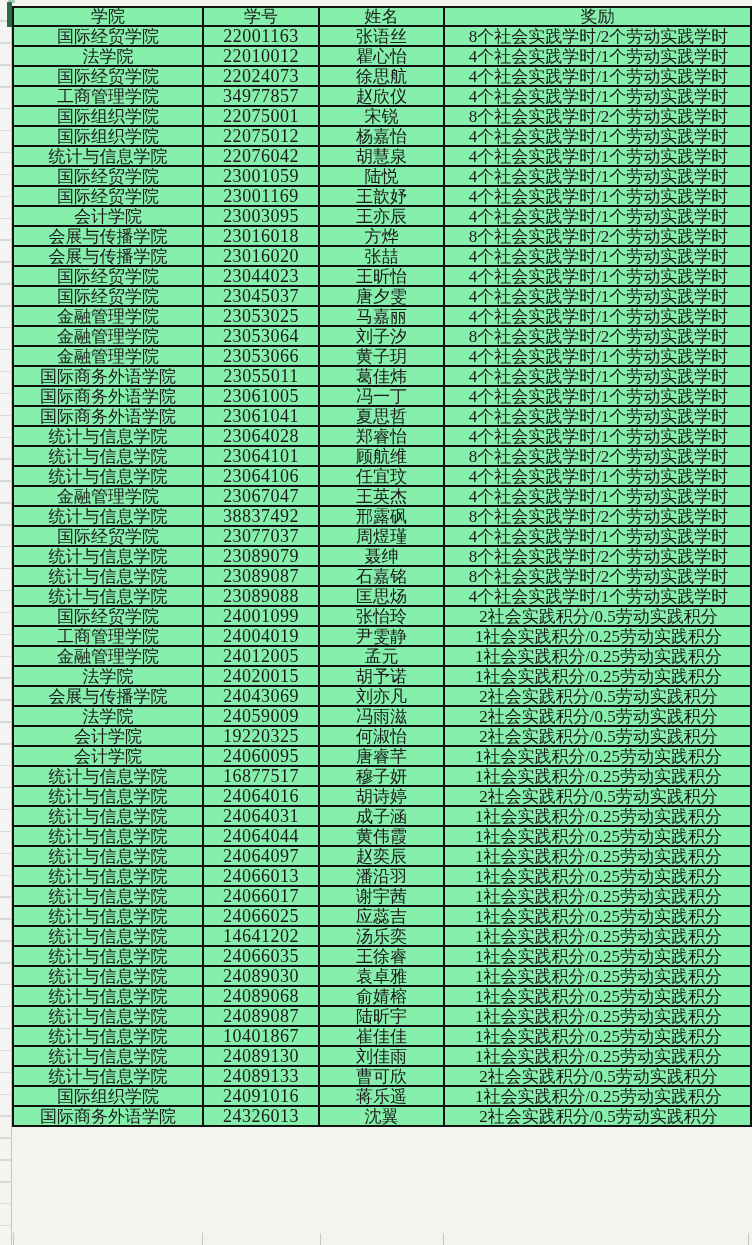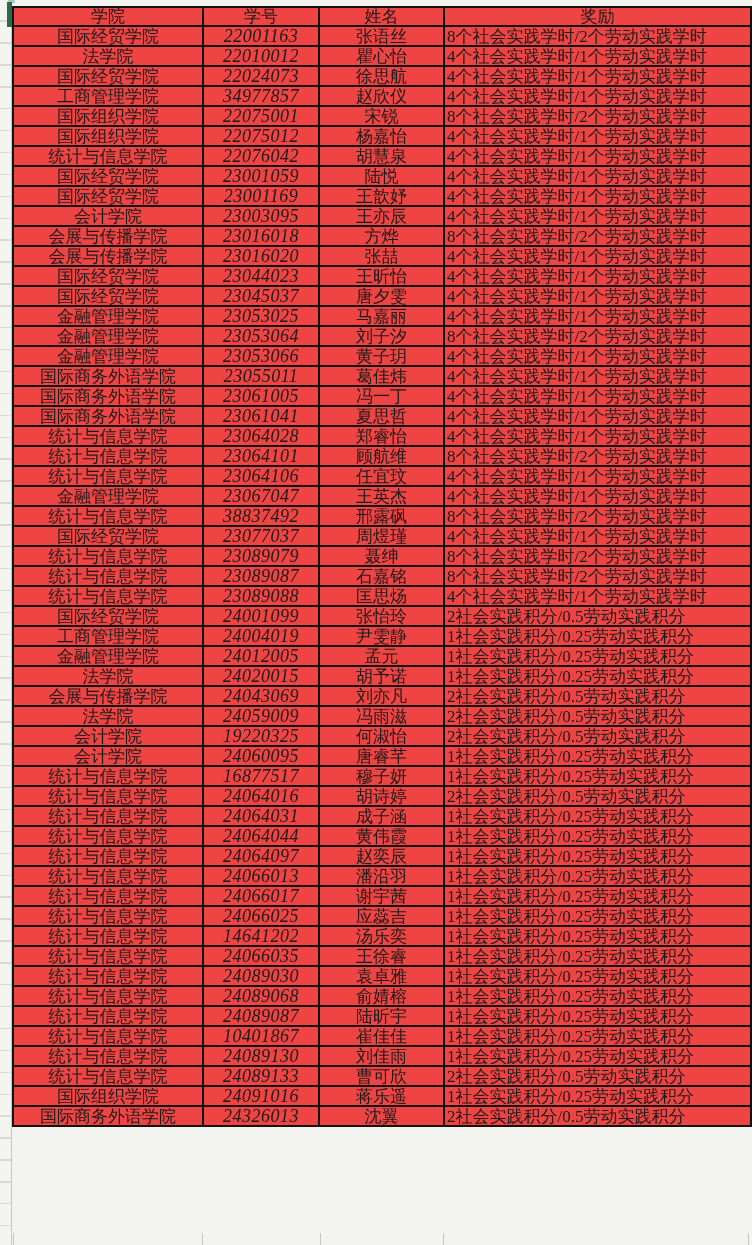--- a/index.html
+++ b/index.html
@@ -41,36 +41,36 @@
     background: #2d6a4a;
   }
   
   table.grid {
     position: absolute;
     left: 12px; top: 6px;
     width: 738px;
     height: 1048px;
     border-collapse: collapse;
     table-layout: fixed;
-    background: #ef4444;
+    background: #86efac;
   }
   table.grid th, table.grid td {
     border: 2px solid #121212;
     padding: 0;
     font-size: 17px;
     font-weight: normal;
     line-height: 1;
     text-align: center;
     vertical-align: middle;
     white-space: nowrap;
     overflow: hidden;
   }
-  table.grid td.c1 { font-size: 18px; letter-spacing: 0.5px; font-style: italic; }
+  table.grid td.c1 { font-size: 18px; letter-spacing: 0.5px; }
   table.grid td.c3 {
-    text-align: left;
+    text-align: center;
     padding-left: 2px;
   }
   
   .below-tick {
     position: absolute;
     top: 1233px;
     width: 1px; height: 12px;
     background: #c6c6c1;
   }
   .bt-0 { left: 13px; }

